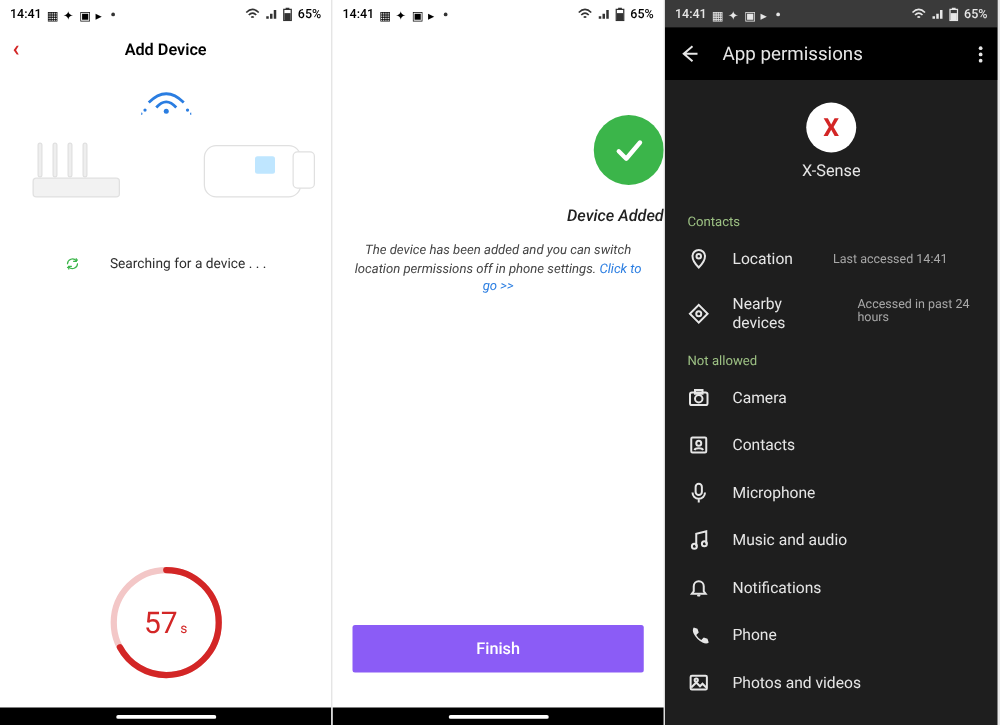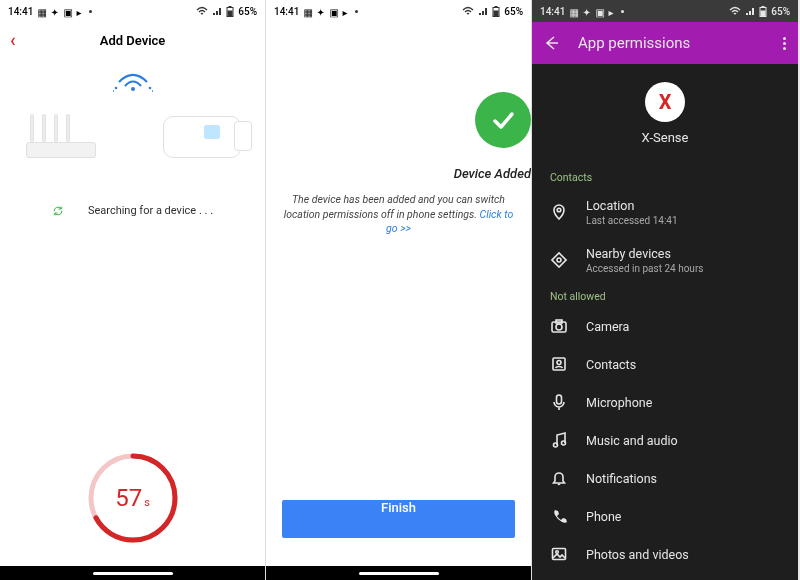--- a/index.html
+++ b/index.html
@@ -37,33 +37,33 @@
   .ring-label{ position:absolute; inset:0; display:flex; align-items:center; justify-content:center; color:#d32626; font-size:24px; font-weight:400;}
   .ring-label .s{font-size:11px; margin-left:2px; margin-top:8px;}
   .navbar { position:absolute; bottom:0; left:0; right:0; height:14px; background:#000; display:flex; align-items:center; justify-content:center;}
   .navpill{ width:80px; height:3px; background:#fff; border-radius:2px;}
   
   .check-wrap{ margin-top:70px; display:flex; flex-direction:column; align-items:flex-end;font-style:italic; }
   .check{ width:56px; height:56px; border-radius:50%; background:#3bb54a; display:flex; align-items:center; justify-content:center; }
   .added-title{ margin-top:18px; font-size:13px; font-weight:500; color:#222;}
   .added-msg{ margin-top:12px; font-size:10.5px; color:#444; text-align:center; padding:0 16px; line-height:1.4;}
   .added-msg .link{ color:#2a7de1; }
-  .finish{ position:absolute; left:16px; right:16px; bottom:42px; height:38px; background:#3b82f6; color:#fff; display:flex; justify-content:center; font-size:13px; font-weight:500; border-radius:2px;}
-  
-  .hdr3{ height:42px; background:#a21caf; display:flex; align-items:center; padding:0 10px; position:relative;}
+  .finish{ position:absolute; left:16px; right:16px; bottom:42px; height:38px; background:#8b5cf6; color:#fff; display:flex; align-items:center; justify-content:center; font-size:13px; font-weight:500; border-radius:2px;}
+  
+  .hdr3{ height:42px; background:#000000; display:flex; align-items:center; padding:0 10px; position:relative;}
   .hdr3 .title{ margin-left:18px; font-size:15px; font-weight:400;}
   .hdr3 .more{ position:absolute; right:12px; display:flex; flex-direction:column; gap:2px;}
   .hdr3 .more span{ width:3px;height:3px;background:#e6e6e6;border-radius:50%;}
   .app-block{ display:flex; flex-direction:column; align-items:center; padding:18px 0 20px 0;}
   .app-icon{ width:40px;height:40px;border-radius:50%; background:#fff; display:flex; align-items:center; justify-content:center; color:#d32626; font-weight:700; font-size:20px;}
   .app-name{ margin-top:8px; font-size:13px;}
   .section-label{ font-size:10.5px; color:#9dc184; padding:6px 18px 4px 18px;}
   .perm{ display:flex; align-items:center; gap:18px; padding:10px 18px;}
   .perm .picon{ width:18px; display:flex; align-items:center; justify-content:center; flex:0 0 18px;}
-  .perm .txt{ display:flex; flex-direction:column;}
+  .perm .txt{ display:flex; flex-direction:row;gap:32px;}
   .perm .name{ font-size:12.5px; color:#e6e6e6;}
   .perm .sub{ font-size:10px; color:#a8a8a8; margin-top:2px;}
   
   .ico{ stroke:#e6e6e6; fill:none; stroke-width:1.6; }
 </style>
 </head>
 <body>
 
 <div class="stage">
 

